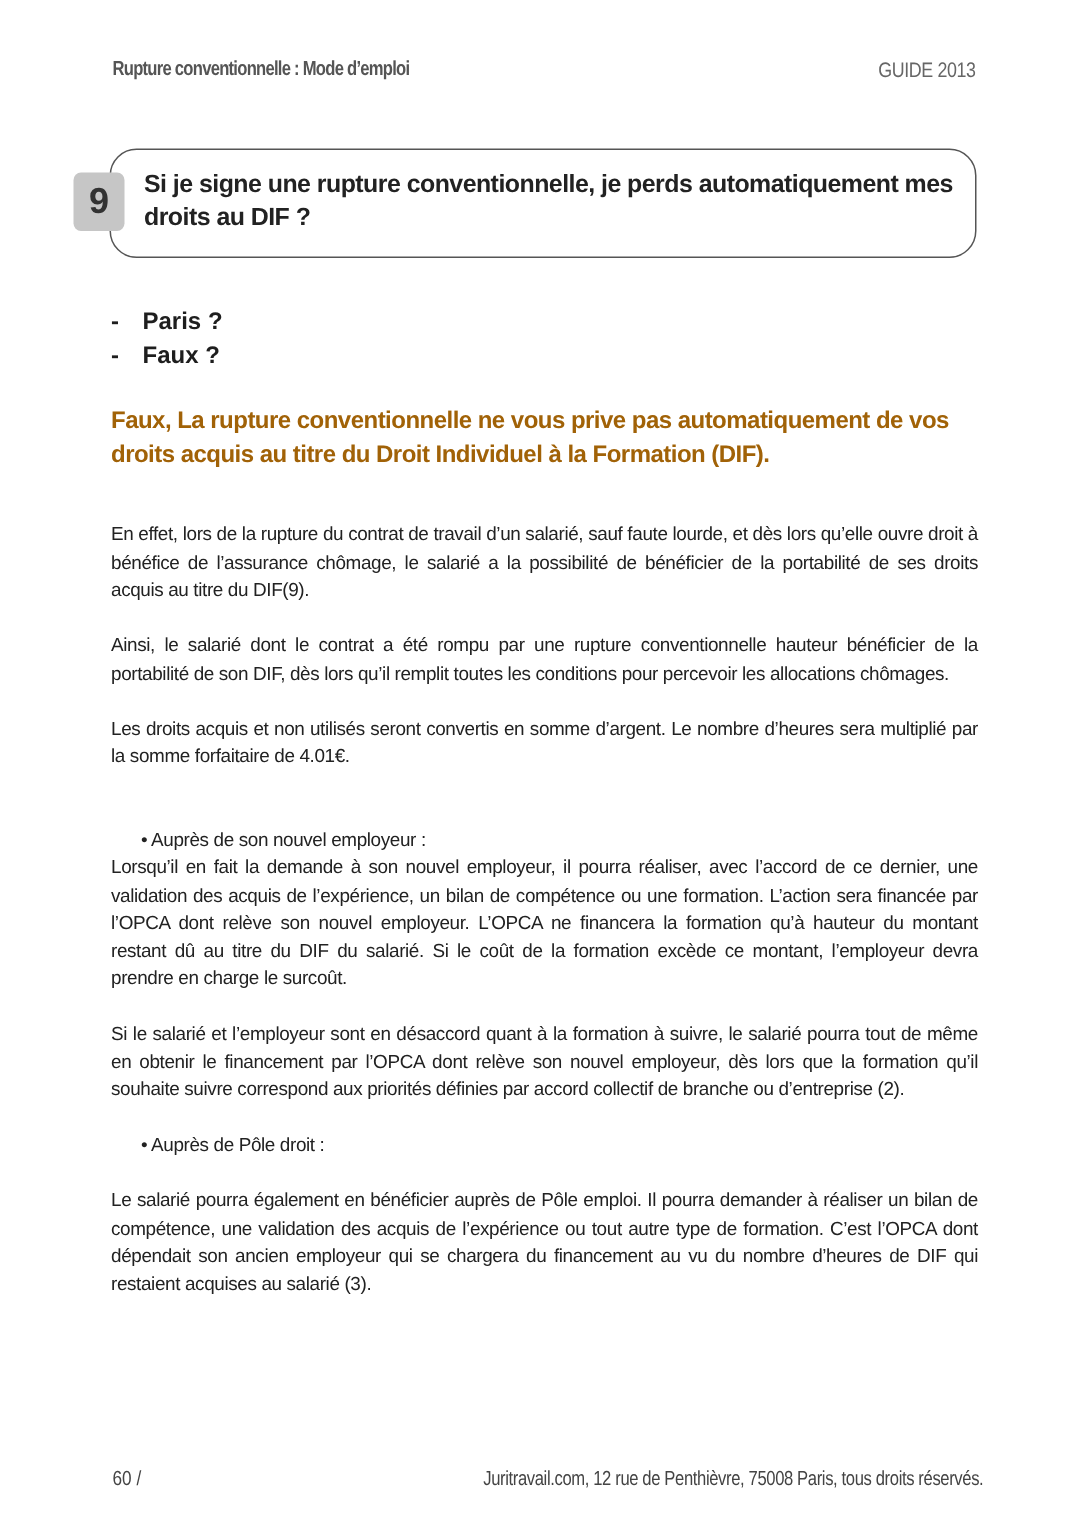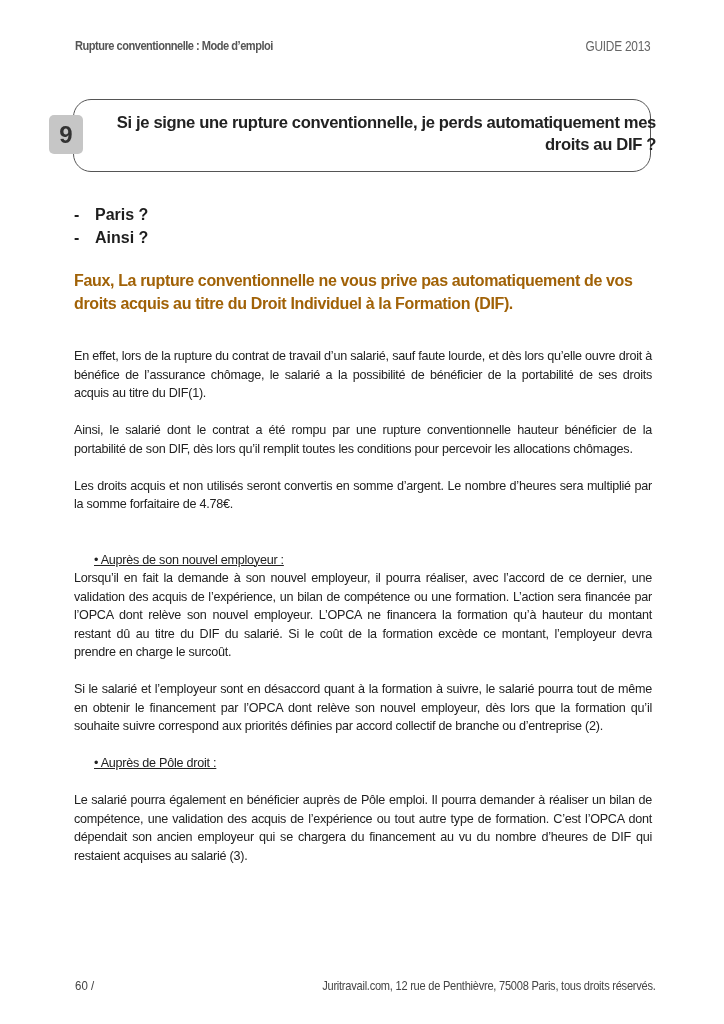--- a/index.html
+++ b/index.html
@@ -21,68 +21,68 @@
       border: 1.2px solid #555; border-radius: 18px;
     }
     .qnum {
       position: absolute; left: 49px; top: 115px; width: 34px; height: 39px;
       background: #c6c6c6; border-radius: 5px;
       font-weight: bold; font-size: 24px; color: #333;
       display: flex; align-items: center; justify-content: center;
     }
     .qtext {
       position: absolute; left: 96px; top: 112px; width: 560px;
-      font-weight: bold; font-size: 16.6px; line-height: 22px; color: #222; letter-spacing: -0.35px; text-align: right;
+      font-weight: bold; font-size: 16.6px; line-height: 22px; color: #222; letter-spacing: -0.35px;
     }
     .choices { position: absolute; left: 74px; top: 203px; font-weight: bold; font-size: 16px; line-height: 23px; }
     .choice { display: flex; }
     .choice .dash { width: 21px; }
     .answer {
       position: absolute; left: 74px; top: 269px; width: 580px;
       font-weight: bold; font-size: 16px; line-height: 23px; color: #a16207; letter-spacing: -0.35px;
     }
     .body {
       position: absolute; left: 74px; top: 347px; width: 578px;
       font-size: 12.6px; line-height: 18.5px; color: #222; letter-spacing: -0.25px;
     }
     .body p { margin: 0; text-align: justify; }
     .gap { height: 18.5px; }
-    .bullet-head { padding-left: 20px; text-decoration: underline; }
+    .bullet-head { padding-left: 20px; }
     .footer-left { position: absolute; left: 75px; top: 978px; font-size: 13.5px; color: #444; transform: scaleX(0.85); transform-origin: left; }
     .footer-right { position: absolute; right: 68px; top: 978px; font-size: 13.5px; color: #444; letter-spacing: -0.3px; transform: scaleX(0.82); transform-origin: right; }
   </style>
 </head>
 <body>
 
 <div class="header-left">Rupture conventionnelle : Mode d’emploi</div>
 <div class="header-right">GUIDE 2013</div>
 
 <div class="qbox"></div>
 <div class="qnum">9</div>
 <div class="qtext">Si je signe une rupture conventionnelle, je perds automatiquement mes droits au DIF ?</div>
 
 <div class="choices">
   <div class="choice">
     <span class="dash">-</span>
     <span>Paris ?</span>
   </div>
   <div class="choice">
     <span class="dash">-</span>
-    <span>Ainsi ?</span>
+    <span>Faux ?</span>
   </div>
 </div>
 
 <div class="answer">Faux, La rupture conventionnelle ne vous prive pas automatiquement de vos droits acquis au titre du Droit Individuel à la Formation (DIF).</div>
 
 <div class="body">
-  <p>En effet, lors de la rupture du contrat de travail d’un salarié, sauf faute lourde, et dès lors qu’elle ouvre droit à bénéfice de l’assurance chômage, le salarié a la possibilité de bénéficier de la portabilité de ses droits acquis au titre du DIF(1).</p>
+  <p>En effet, lors de la rupture du contrat de travail d’un salarié, sauf faute lourde, et dès lors qu’elle ouvre droit à bénéfice de l’assurance chômage, le salarié a la possibilité de bénéficier de la portabilité de ses droits acquis au titre du DIF(9).</p>
   <div class="gap"></div>
   <p>Ainsi, le salarié dont le contrat a été rompu par une rupture conventionnelle hauteur bénéficier de la portabilité de son DIF, dès lors qu’il remplit toutes les conditions pour percevoir les allocations chômages.</p>
   <div class="gap"></div>
-  <p>Les droits acquis et non utilisés seront convertis en somme d’argent. Le nombre d’heures sera multiplié par la somme forfaitaire de 4.78€.</p>
+  <p>Les droits acquis et non utilisés seront convertis en somme d’argent. Le nombre d’heures sera multiplié par la somme forfaitaire de 4.01€.</p>
   <div class="gap"></div>
   <div class="gap"></div>
   <p class="bullet-head">• Auprès de son nouvel employeur :</p>
   <p>Lorsqu’il en fait la demande à son nouvel employeur, il pourra réaliser, avec l’accord de ce dernier, une validation des acquis de l’expérience, un bilan de compétence ou une formation. L’action sera financée par l’OPCA dont relève son nouvel employeur. L’OPCA ne financera la formation qu’à hauteur du montant restant dû au titre du DIF du salarié. Si le coût de la formation excède ce montant, l’employeur devra prendre en charge le surcoût.</p>
   <div class="gap"></div>
   <p>Si le salarié et l’employeur sont en désaccord quant à la formation à suivre, le salarié pourra tout de même en obtenir le financement par l’OPCA dont relève son nouvel employeur, dès lors que la formation qu’il souhaite suivre correspond aux priorités définies par accord collectif de branche ou d’entreprise (2).</p>
   <div class="gap"></div>
   <p class="bullet-head">• Auprès de Pôle droit :</p>
   <div class="gap"></div>
   <p>Le salarié pourra également en bénéficier auprès de Pôle emploi. Il pourra demander à réaliser un bilan de compétence, une validation des acquis de l’expérience ou tout autre type de formation. C’est l’OPCA dont dépendait son ancien employeur qui se chargera du financement au vu du nombre d’heures de DIF qui restaient acquises au salarié (3).</p>

